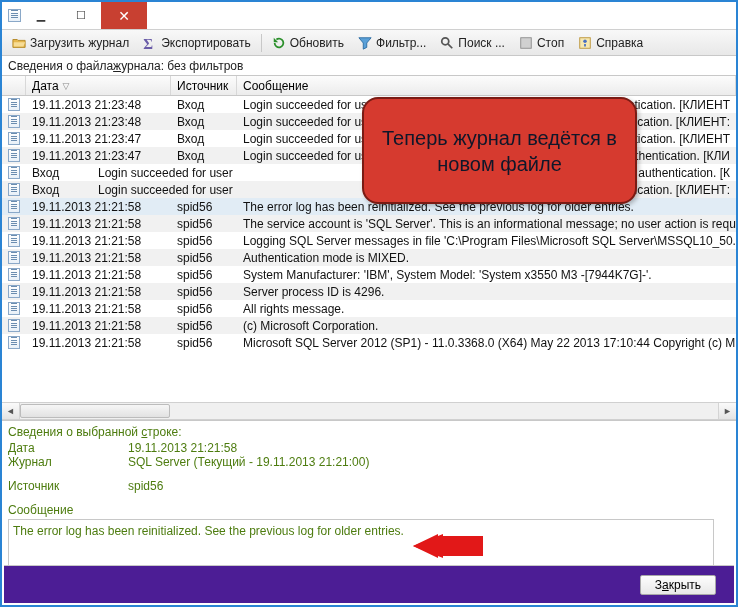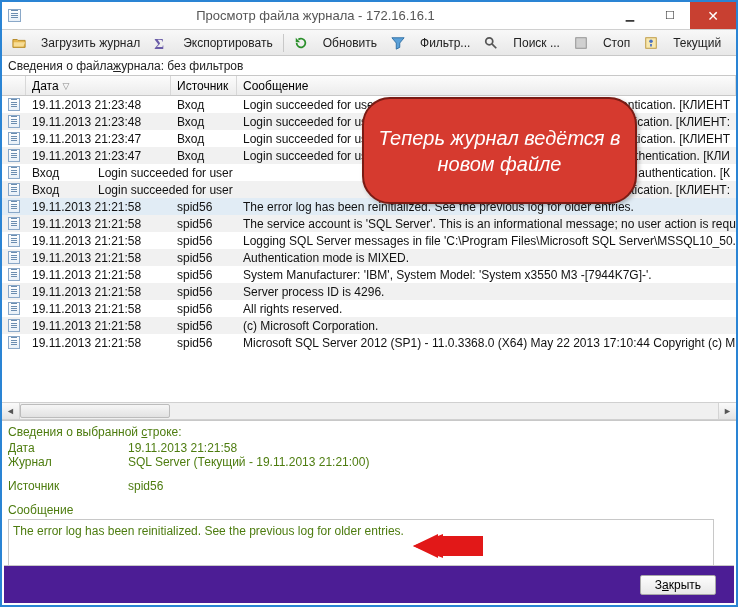--- a/index.html
+++ b/index.html
@@ -35,21 +35,21 @@
   }
   .winbtn.close { background: #c84031; color: #fff; width: 46px; font-size: 14px; }
   .toolbar {
     height: 26px;
     background: linear-gradient(#f8f8f8,#e8e8e8);
     border-bottom: 1px solid #c8c8c8;
     display: flex; align-items: center;
     padding: 0 4px; gap: 2px;
   }
   .tbitem {
-    display: flex; align-items: center; gap: 15px;
+    display: flex; align-items: center; gap: 4px;
     padding: 2px 6px; border-radius: 2px;
     font-size: 12px; color: #222; cursor: default;
   }
   .tbicon { width: 14px; height: 14px; display: inline-block; }
   .sep { width:1px; height:18px; background:#c8c8c8; margin:0 2px; }
   .infobar {
     height: 20px; padding: 2px 6px;
     font-size: 12px; color: #222;
     border-bottom: 1px solid #c8c8c8;
     display: flex; align-items: center;
@@ -132,37 +132,35 @@
     border:1px solid #a8a8a8; border-radius:2px;
   }
   .footer button .ul { text-decoration: underline; }
   
   .callout {
     position:absolute;
     top: 95px; left: 360px;
     width: 275px; height: 107px;
     background: #d63a2f;
     border: 2px solid #7a1b14;
-    border-radius: 28px;
+    border-radius: 16px;
     display:flex; align-items:center; justify-content:center;
     text-align:center;
-    color:#ffffff; font-size:20px; line-height:1.3;
+    color:#0f172a; font-size:20px; line-height:1.3;
     box-shadow: 2px 2px 4px rgba(0,0,0,0.25);
     padding: 8px 14px;
     z-index: 50;
-    font-style: italic;
   }
   .sigma { font-family: "Times New Roman", serif; font-size:15px; color:#6a5ca8; font-weight:bold;}
 </style>
 </head>
 <body>
 
 <div class="titlebar">
   <span class="pageicon"></span>
-  <span class="title">Просмотр файла журнала - 172.16.16.1</span>
   <div class="winbtns">
     <div class="winbtn">▁</div>
     <div class="winbtn">☐</div>
     <div class="winbtn close">✕</div>
   </div>
 </div>
 
 <div class="toolbar">
   <div class="tbitem">
     <span class="tbicon">
@@ -213,21 +211,21 @@
     <span>Стоп</span>
   </div>
   <div class="tbitem">
     <span class="tbicon">
       <svg viewBox="0 0 16 16">
           <rect x="2" y="2" width="12" height="12" fill="#f7e8b0" stroke="#b89030"></rect>
           <circle cx="8" cy="6" r="2" fill="#4a70c0"></circle>
           <path fill="#4a70c0" d="M7 9h2v3h-2z"></path>
         </svg>
     </span>
-    <span>Текущий</span>
+    <span>Справка</span>
   </div>
 </div>
 
 <div class="infobar">
   <span>Сведения о файла </span>
     <span style="text-decoration:underline">ж</span>
     <span>урнала: без фильтров</span>
 </div>
 
 <div class="grid-header">
@@ -365,21 +363,21 @@
         <span style="float:left">Server process ID is 4296.</span>
       </div>
     </div>
     <div class="row">
       <div class="cell cicon">
         <span class="pageicon"></span>
       </div>
       <div class="cell cdate">19.11.2013 21:21:58</div>
       <div class="cell csrc">spid56</div>
       <div class="cell cmsg">
-        <span style="float:left">All rights reserved.</span>
+        <span style="float:left">All rights message.</span>
       </div>
     </div>
     <div class="row">
       <div class="cell cicon">
         <span class="pageicon"></span>
       </div>
       <div class="cell cdate">19.11.2013 21:21:58</div>
       <div class="cell csrc">spid56</div>
       <div class="cell cmsg">
         <span style="float:left">(c) Microsoft Corporation.</span>

